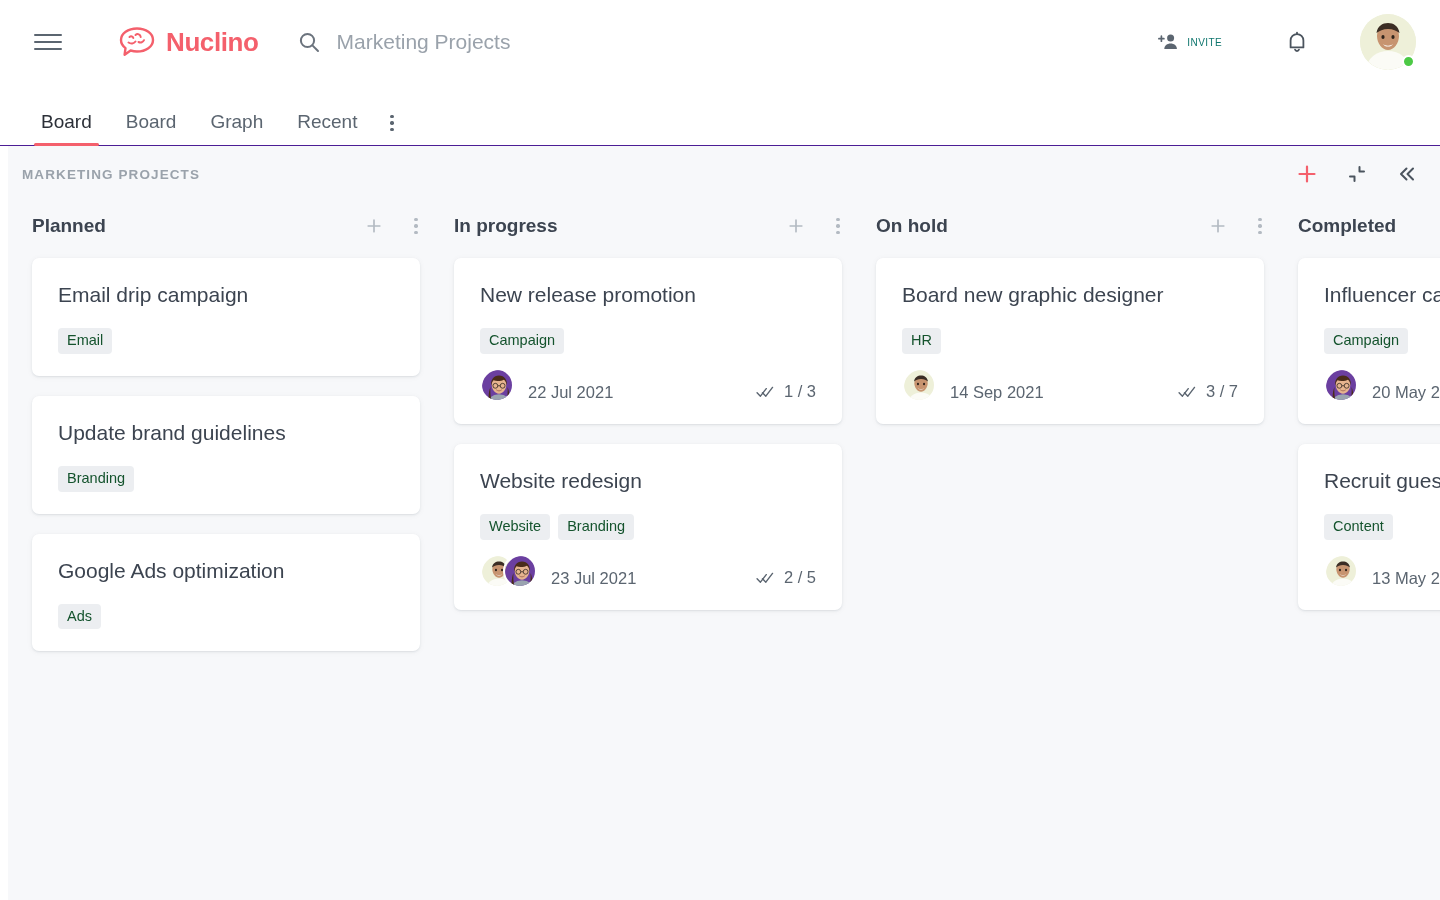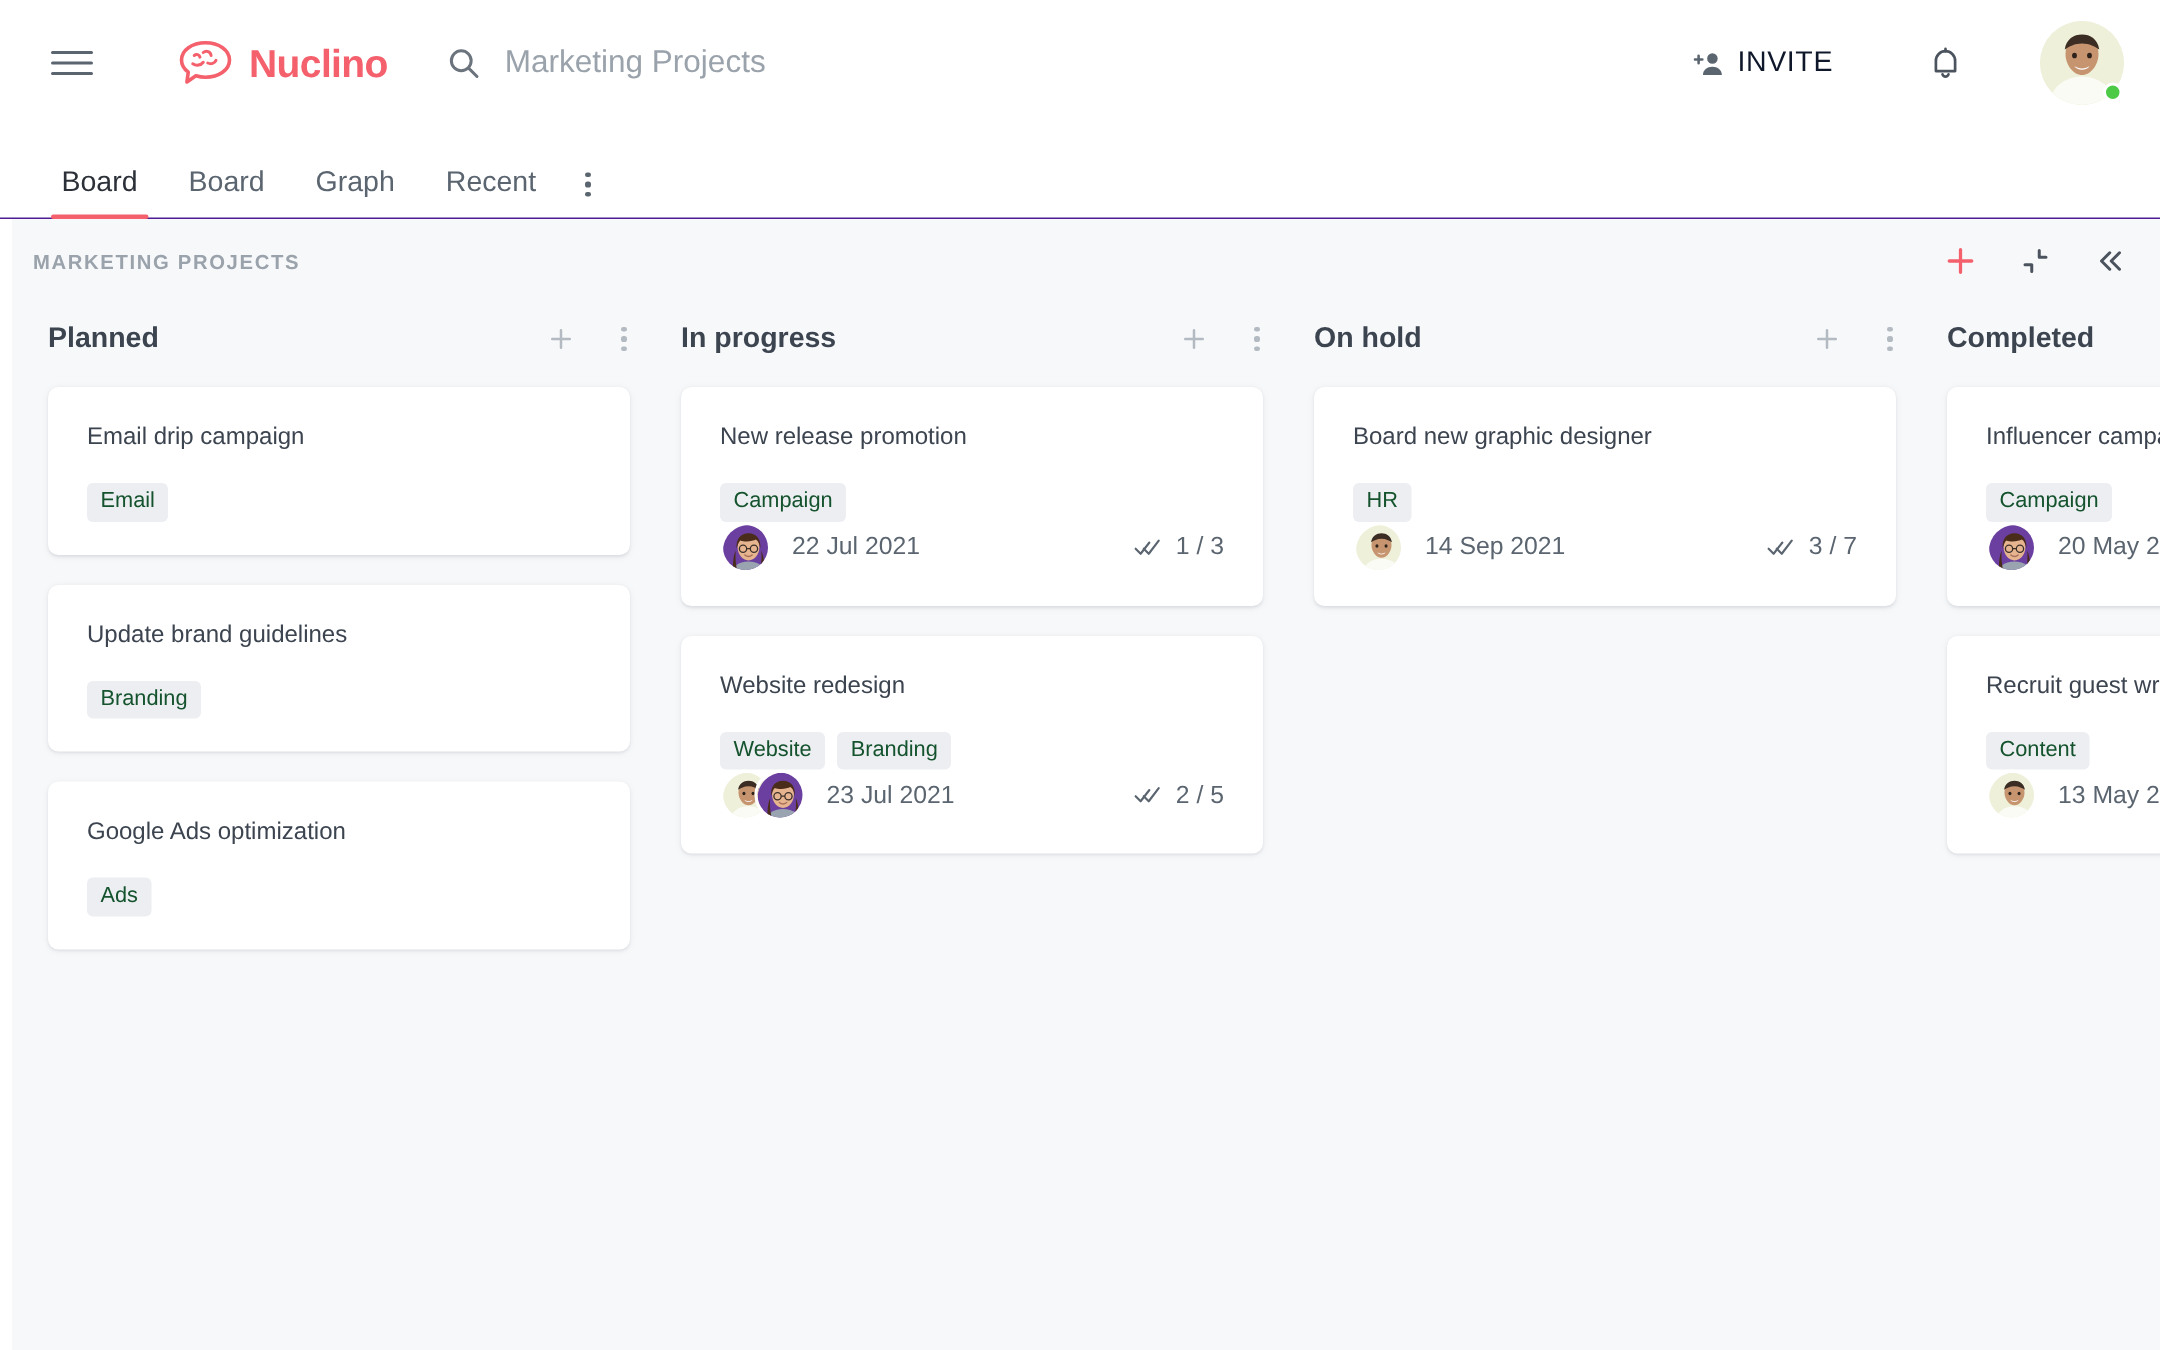--- a/index.html
+++ b/index.html
@@ -41,22 +41,22 @@
     margin-left: 38px;
     flex: 1 1 auto;
     cursor: text;
   }
   .search-text {
     font-size: 21px; color: #9aa2ab; font-weight: 400;
   }
 
   .header-right { display: flex; align-items: center; gap: 0; flex: 0 0 auto; }
   .invite {
-    display: flex; align-items: flex-end; gap: 7px;
-    color: #0f172a; font-size: 19px; letter-spacing: 0.4px;
+    display: flex; align-items: center; gap: 7px;
+    color: #0f766e; font-size: 10px; letter-spacing: 0.4px;
     cursor: pointer; padding: 6px 8px;
   }
   .bell-btn { padding: 6px; margin-left: 48px; cursor: pointer; display:flex; }
   .avatar-wrap {
     margin-left: 44px; position: relative; width: 56px; height: 56px; cursor: pointer;
   }
   .avatar-img {
     width: 56px; height: 56px; border-radius: 50%; overflow: hidden;
     background: #edf0da; display: block;
   }
@@ -131,31 +131,31 @@
   .cards { padding: 8px 24px 0 10px; }
   .card {
     background: #ffffff;
     border-radius: 7px;
     box-shadow: 0 1px 2px rgba(40,50,65,0.10), 0 1px 6px rgba(40,50,65,0.05);
     padding: 24px 26px 22px 26px;
     margin-bottom: 20px;
     cursor: pointer;
   }
   .card-title {
-    font-size: 16px; color: #3c4450; font-weight: 400; line-height: 1.25;
+    font-size: 21px; color: #3c4450; font-weight: 400; line-height: 1.25;
     white-space: nowrap; overflow: hidden;
   }
   .tags { display: flex; gap: 8px; margin-top: 20px; }
   .tag {
     background: #eceef1; color: #14532d;
     font-size: 14.5px; border-radius: 4px;
     padding: 5px 9px 6px 9px; line-height: 1;
     white-space: nowrap;
   }
-  .meta { display: flex; align-items: center; height: 34px; }
+  .meta { display: flex; align-items: flex-end; margin-top: 14px; height: 34px; }
   .avatars { display: flex; align-items: center; }
   .av {
     width: 34px; height: 34px; border-radius: 50%;
     overflow: hidden; display: block; border: 2px solid #fff;
   }
   .av + .av { margin-left: -11px; }
   .meta-date { font-size: 16.5px; color: #5b6570; margin-left: 14px; white-space: nowrap;}
   .meta-right { margin-left: auto; display: flex; align-items: center; gap: 9px; }
   .meta-count { font-size: 16.5px; color: #5b6570; white-space: nowrap; }
 </style>

